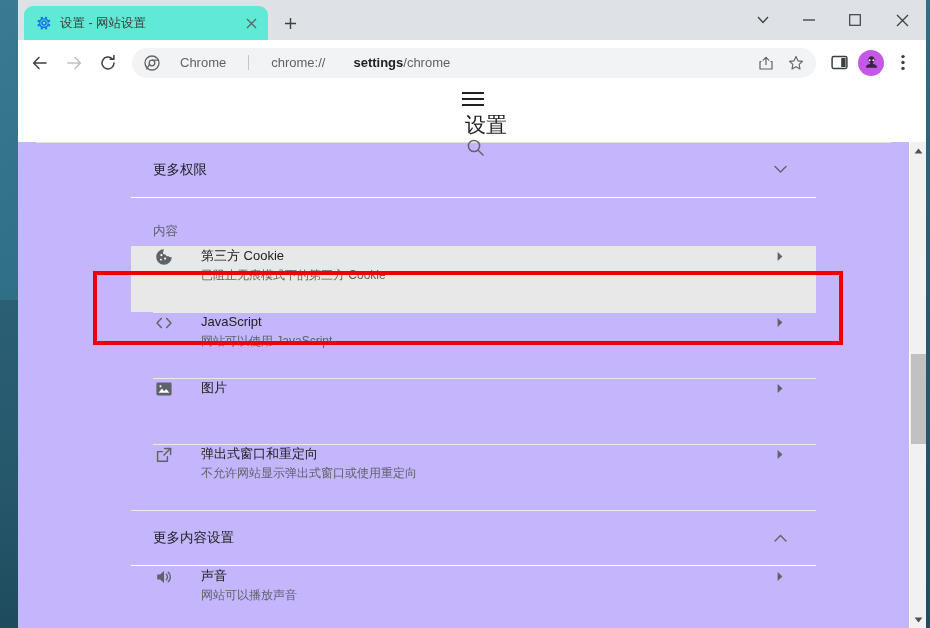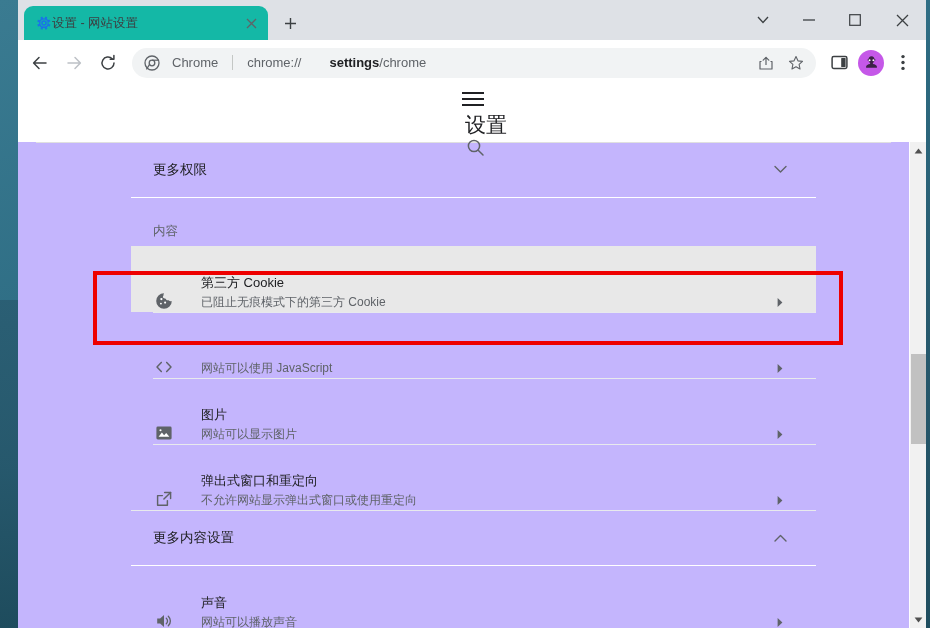--- a/index.html
+++ b/index.html
@@ -38,23 +38,24 @@
     background: #dee1e6;
     display: flex;
     align-items: flex-end;
     padding-left: 6px;
   }
   .tab {
     position: relative;
     display: flex; align-items: center;
     height: 34px;
     width: 244px;
-    background: #14b8a6;
+    background: #5eead4;
     border-radius: 9px 9px 0 0;
     padding: 0 8px 0 12px;
+    gap: 8px;
   }
   .tab-favicon { width: 16px; height: 16px; flex: none; display:block; }
   .tab-title {
     flex: 1;
     font-size: 12.5px;
     color: #3c4043;
     white-space: nowrap; overflow: hidden; text-overflow: ellipsis;
     line-height: 16px;
   }
   .tab-close {
@@ -96,21 +97,21 @@
     flex: none;
   }
   .omnibox {
     flex: 1;
     height: 30px;
     margin: 0 6px 0 6px;
     background: #f1f3f4;
     border-radius: 16px;
     display: flex; align-items: center;
     padding: 0 6px 0 12px;
-    gap: 12px;
+    gap: 20px;
     min-width: 0;
   }
   .omni-icon { width: 16px; height: 16px; flex: none; }
   .omni-chip {
     font-size: 13px; color: #5f6368; flex: none;
     line-height: 16px;
   }
   .omni-sep {
     width: 1px; height: 15px; background: #c4c7c5; flex: none;
     margin: 0 2px;
@@ -206,21 +207,21 @@
     font-size: 12.5px;
     color: #5f6368;
     padding: 0 22px;
     height: 48px;
     display: flex; align-items: flex-end;
     padding-bottom: 6px;
   }
 
   .setting-row {
     height: 66px;
-    display: flex; align-items: flex-end;
+    display: flex; align-items: flex-start;
     padding: 0 26px 0 22px;
     gap: 0;
     position: relative;
   }
   .setting-row + .setting-row::before,
   .setting-row.divider-top::before {
     content: "";
     position: absolute; left: 22px; right: 0; top: 0;
     height: 1px; background: #e8eaed;
   }
@@ -460,40 +461,40 @@
         </div>
 
         <div class="setting-row">
           <span class="row-icon">
             <svg width="20" height="20" viewBox="0 0 20 20">
               <path d="M7.3 5.4 L3 10 L7.3 14.6" stroke="#5f6368" stroke-width="1.45" fill="none" stroke-linecap="round" stroke-linejoin="round"></path>
               <path d="M12.7 5.4 L17 10 L12.7 14.6" stroke="#5f6368" stroke-width="1.45" fill="none" stroke-linecap="round" stroke-linejoin="round"></path>
             </svg>
           </span>
           <span class="row-text">
+            <span class="row-title" style="display:block">JavaScript</span>
             <span class="row-sub" style="display:block">网站可以使用 JavaScript</span>
           </span>
           <span class="row-arrow">
             <svg width="8" height="11" viewBox="0 0 8 11">
               <path d="M1.6 1 L6.4 5.5 L1.6 10 Z" fill="#5f6368"></path>
             </svg>
           </span>
         </div>
 
         <div class="setting-row">
           <span class="row-icon">
             <svg width="20" height="20" viewBox="0 0 20 20">
               <rect x="2.4" y="3.6" width="15.2" height="12.8" rx="1.4" fill="#5f6368"></rect>
               <path d="M4.6 13.8 L7.9 9.4 L10.1 12.2 L12.2 9.9 L15.4 13.8 Z" fill="#ffffff"></path>
               <circle cx="6.5" cy="7.2" r="1.05" fill="#ffffff"></circle>
             </svg>
           </span>
           <span class="row-text">
             <span class="row-title" style="display:block">图片</span>
-            <span class="row-sub" style="display:block">网站可以显示图片</span>
           </span>
           <span class="row-arrow">
             <svg width="8" height="11" viewBox="0 0 8 11">
               <path d="M1.6 1 L6.4 5.5 L1.6 10 Z" fill="#5f6368"></path>
             </svg>
           </span>
         </div>
 
         <div class="setting-row">
           <span class="row-icon">

